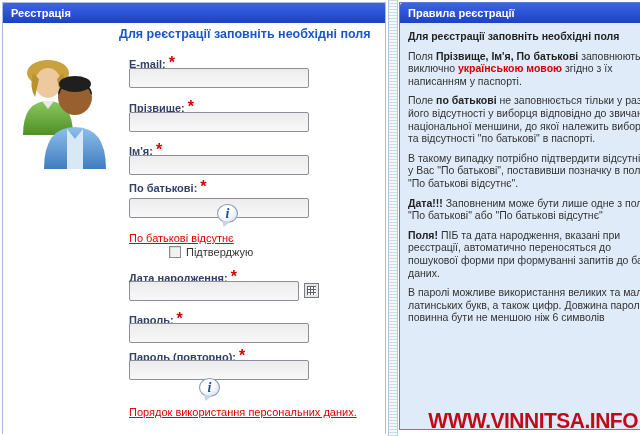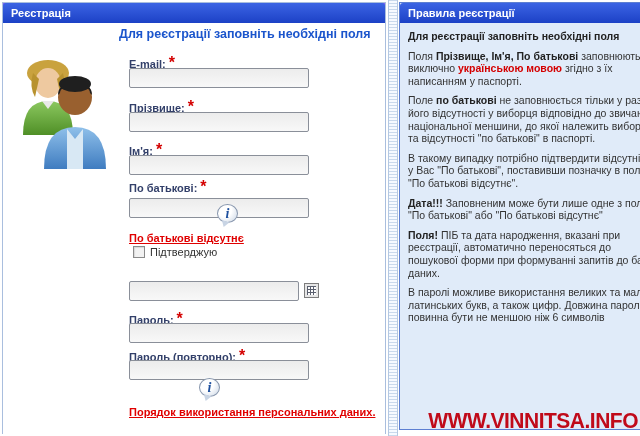--- a/index.html
+++ b/index.html
@@ -60,24 +60,24 @@
     position:relative; cursor:pointer;
   }
   .cal-btn::after {
     content:""; position:absolute; left:2px; top:2px; width:9px; height:9px;
     background-image:
       repeating-linear-gradient(to right,#5a5f6e 0 1px,transparent 1px 3px),
       repeating-linear-gradient(to bottom,#5a5f6e 0 1px,transparent 1px 3px);
     background-color:#fdfdfd;
   }
   .red-link {
-    font-size:11px; font-weight:bold; color:#e00000; text-decoration:underline;
+    font-size:11px; font-weight:normal; color:#e00000; text-decoration:underline;
     white-space:nowrap; cursor:pointer;margin-top:24px;
   }
-  .cb-row { font-size:11px; color:#333; display:flex; align-items:center; }
+  .cb-row { font-size:11px; color:#333; display:flex; align-items:center;margin-left:36px; }
   .cb {
     display:inline-block; width:12px; height:12px; margin-right:5px;
     border:1px solid #8a8a8a; background:#f2f2f2;
     box-shadow:inset 1px 1px 1px #d7d7d7; cursor:pointer; flex:0 0 auto;
   }
   .info {
     position:absolute; width:24px; height:24px; cursor:pointer;
   }
   .info .bubble {
     width:21px; height:19px; border-radius:50%;
@@ -172,20 +172,23 @@
       </div>
 
       <div class="row" style="top:205px">
         <span class="red-link">По батькові відсутнє</span>
       </div>
       <div class="row cb-row" style="top:223px; left:130px">
         <span class="cb"></span>
         <span>Підтверджую</span>
       </div>
 
+      <div class="row" style="top:245px">
+        <span class="flabel">Дата народження:</span><span class="req">*</span>
+      </div>
       <div class="row" style="top:258px">
         <input class="tbox short" type="text" style=""><span class="cal-btn"></span>
       </div>
 
       <div class="row" style="top:287px">
         <span class="flabel">Пароль:</span><span class="req">*</span>
       </div>
       <div class="row" style="top:300px">
         <input class="tbox" type="password" style="">
       </div>

